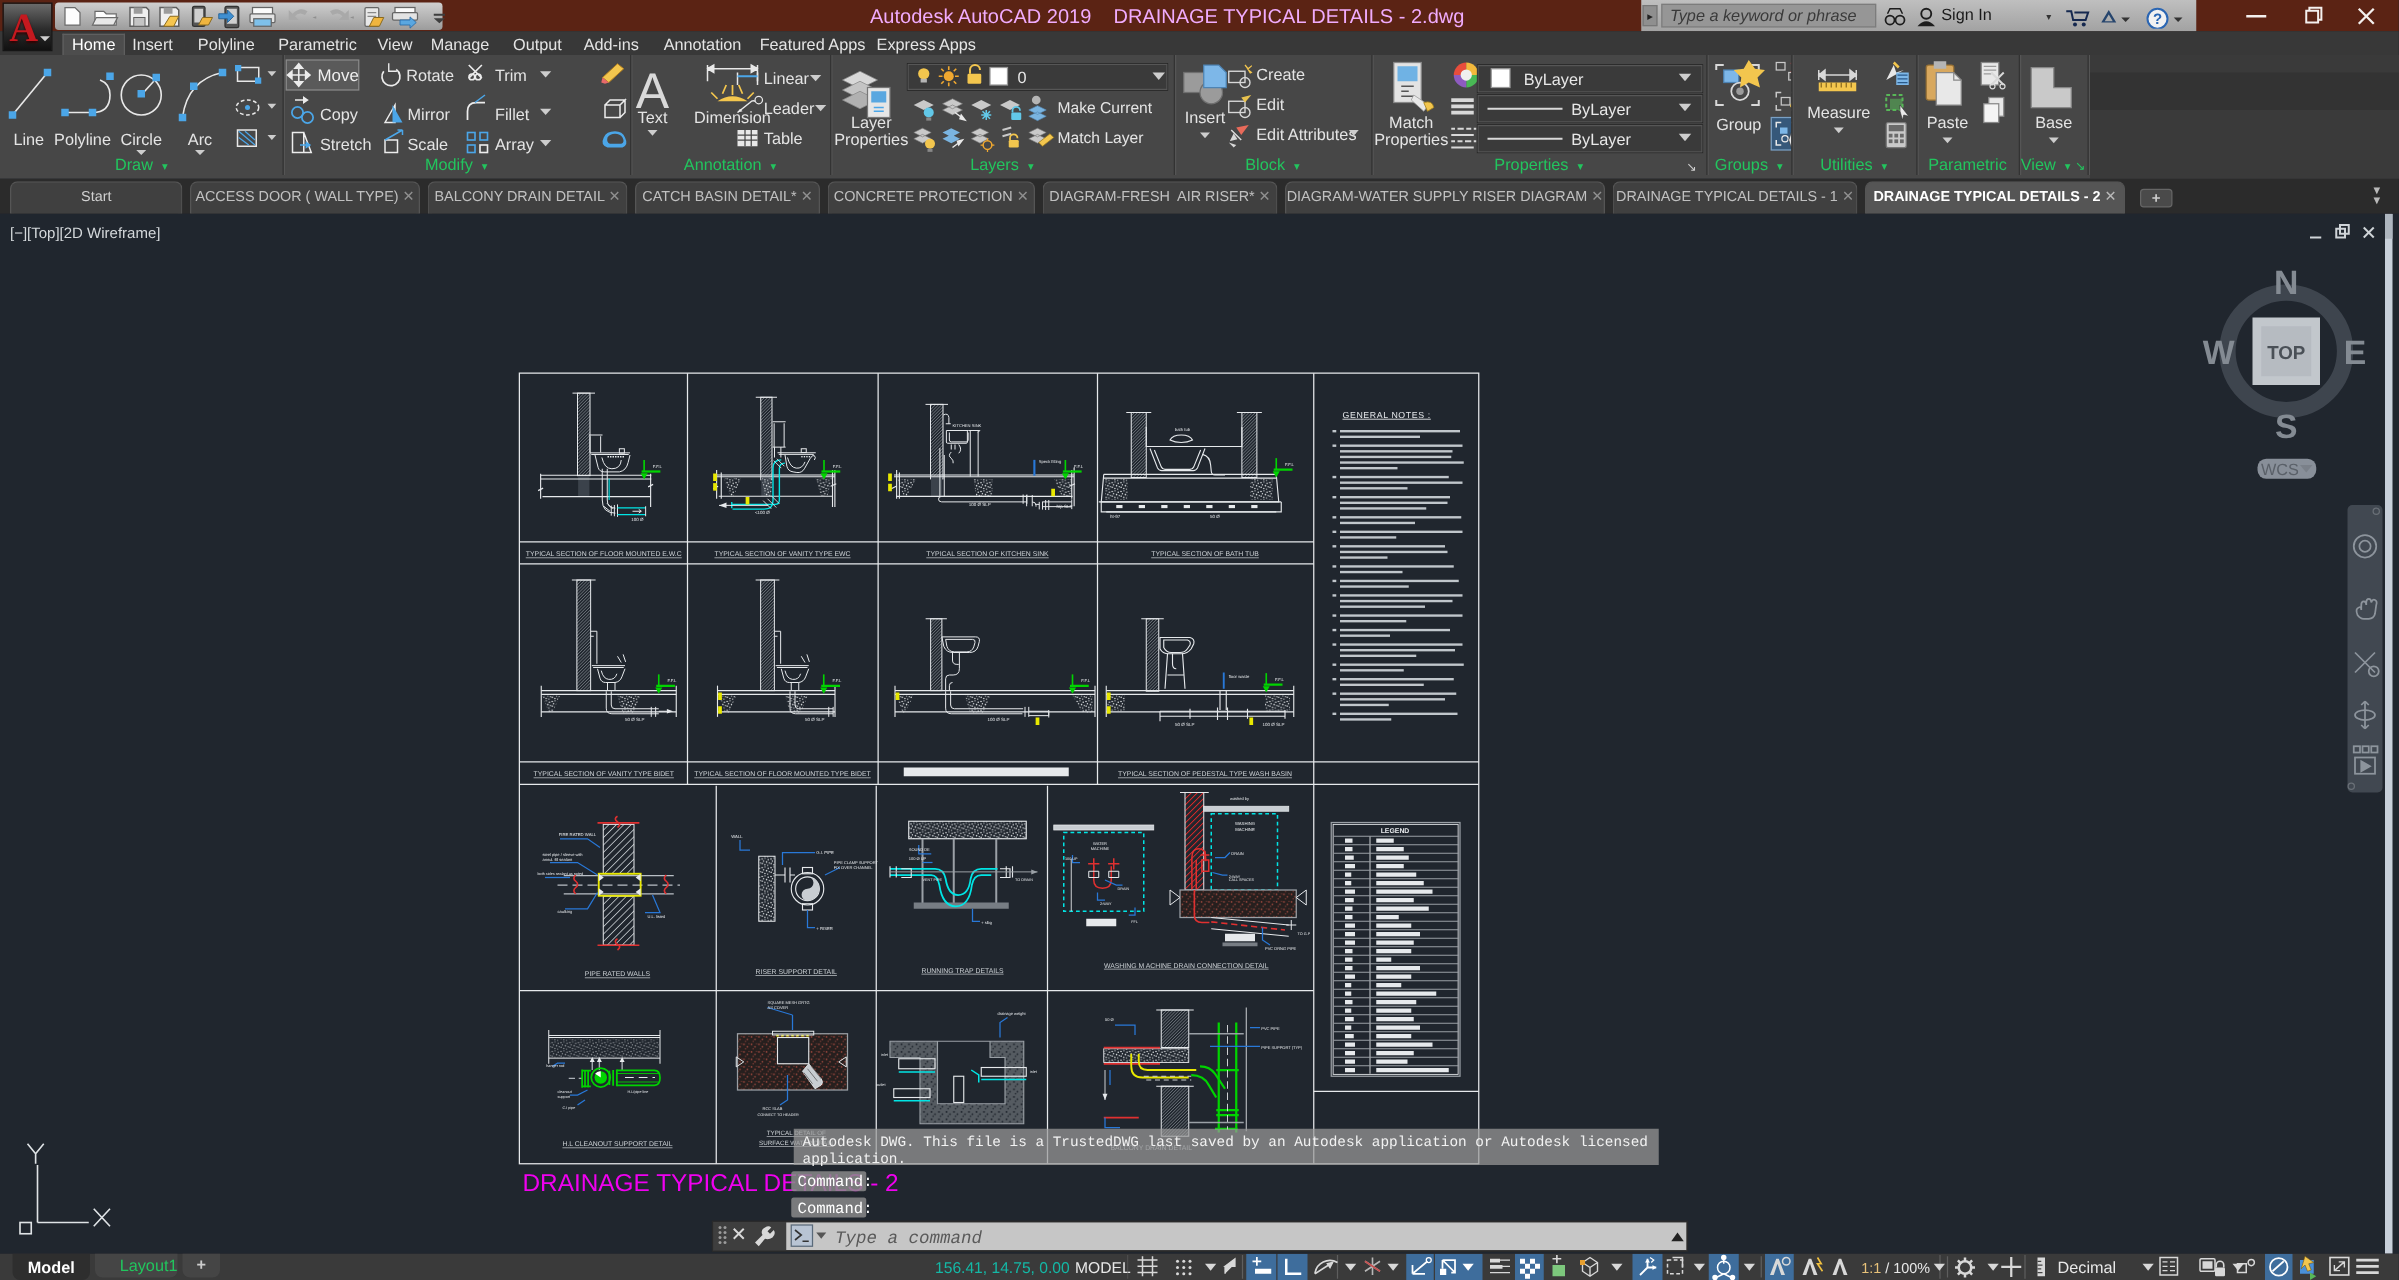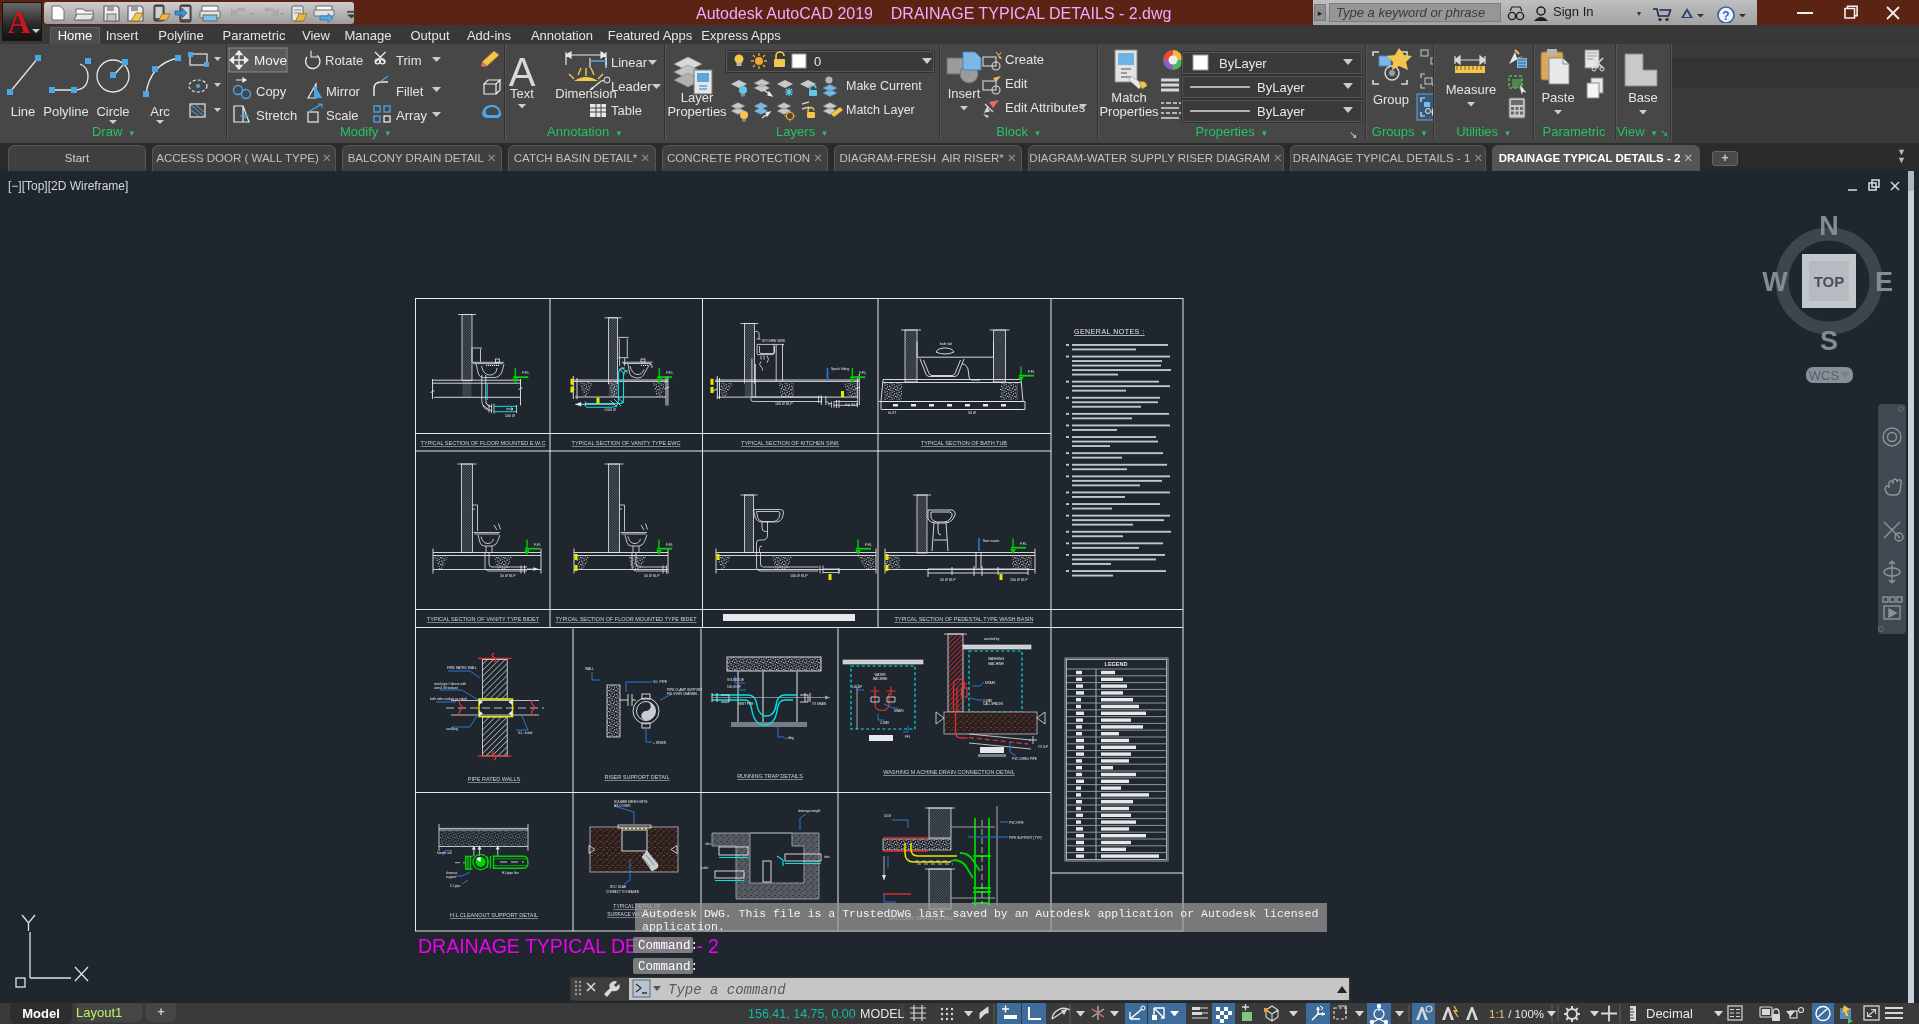--- a/index.html
+++ b/index.html
@@ -1352,21 +1352,21 @@
 <path d="M636 984 l5 4 -5 4 M642 993 h5" stroke="#333" stroke-width="1.3" fill="none"></path>
 <path d="M653 986 l4 5 4 -5 z" fill="#555"></path>
 <text x="668" y="994" fill="#5a5a5a" font-size="14" font-style="italic" font-family="Liberation Mono">Type a command</text>
 <path d="M1337 993 l5 -7 5 7 z" fill="#222"></path>
       </g>
 </svg>
 </div>
 <div id="statusbar">
 
  <div class="abs" style="left:10px;top:0;width:62px;height:21px;background:#2e2e2e;color:#fff;font-size:13px;font-weight:bold;text-align:center;line-height:21px;border-radius:0 0 6px 6px">Model</div>
- <div class="abs" style="left:76px;top:0;width:66px;height:19px;background:#454545;color:#bef264;font-size:13px;text-align:left;line-height:19px;border-radius:0 0 6px 6px">Layout1</div>
+ <div class="abs" style="left:76px;top:0;width:66px;height:19px;background:#454545;color:#22c55e;font-size:13px;text-align:right;line-height:19px;border-radius:0 0 6px 6px">Layout1</div>
  <div class="abs" style="left:146px;top:0;width:30px;height:19px;background:#454545;color:#ccc;font-size:13px;font-weight:bold;text-align:center;line-height:18px;border-radius:0 0 6px 6px">+</div>
  <div class="abs" style="left:748px;top:4px;width:110px;height:16px;color:#14b8a6;font-size:12.5px">156.41, 14.75, 0.00</div>
  <div class="abs" style="left:860px;top:4px;width:60px;height:16px;color:#e8e8e8;font-size:12.5px">MODEL</div>
  <svg class="abs" style="left:902px;top:0" width="1017 " height="21" viewBox="0 0 1017 21">
   <g fill="#3e6d9c">
    <rect x="95" y="0" width="24" height="21"></rect>
    <rect x="120" y="0" width="24" height="21"></rect>
    <rect x="223" y="0" width="22" height="21"></rect>
    <rect x="246" y="0" width="38" height="21"></rect>
    <rect x="310" y="0" width="23" height="21"></rect>

